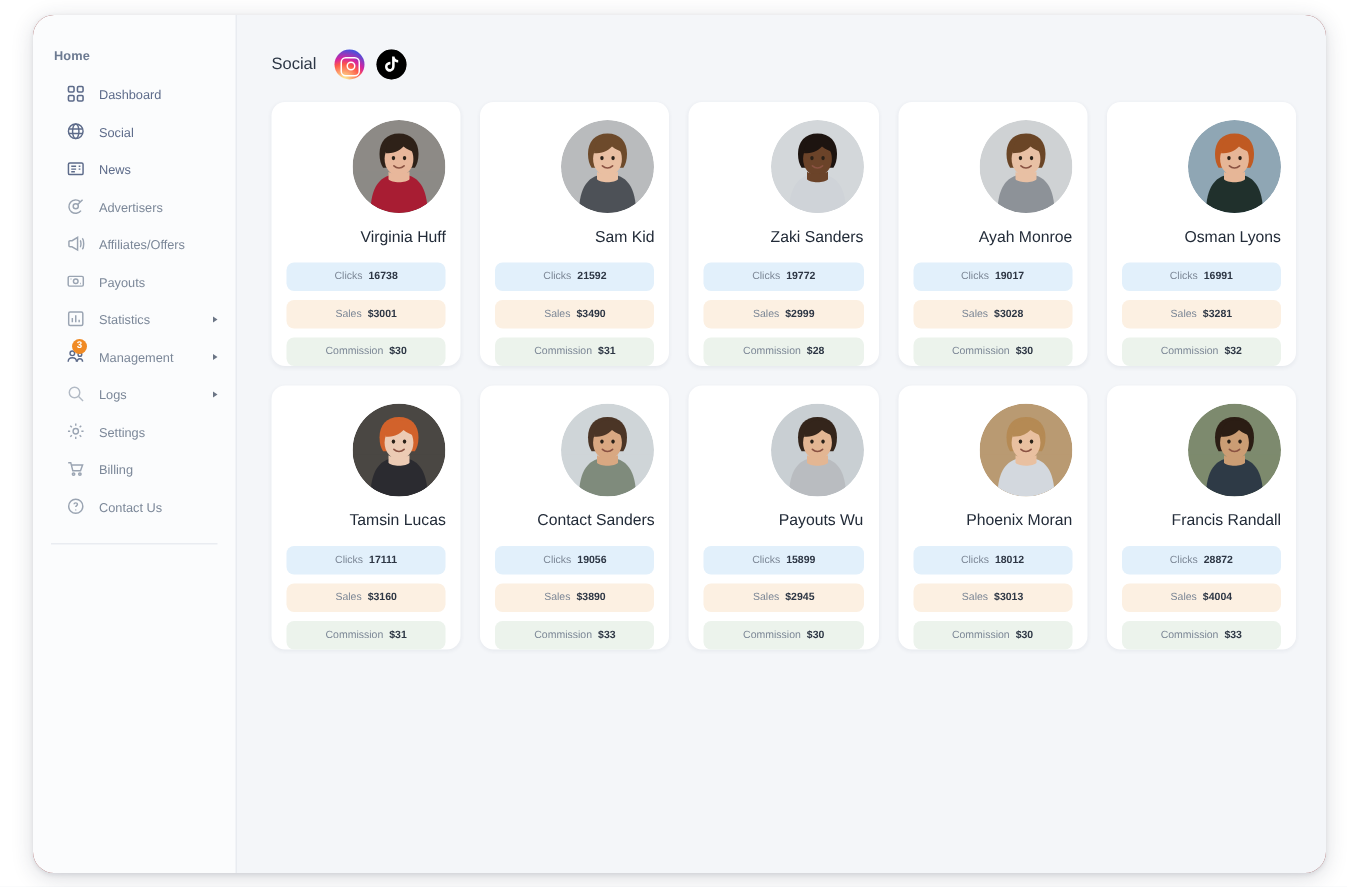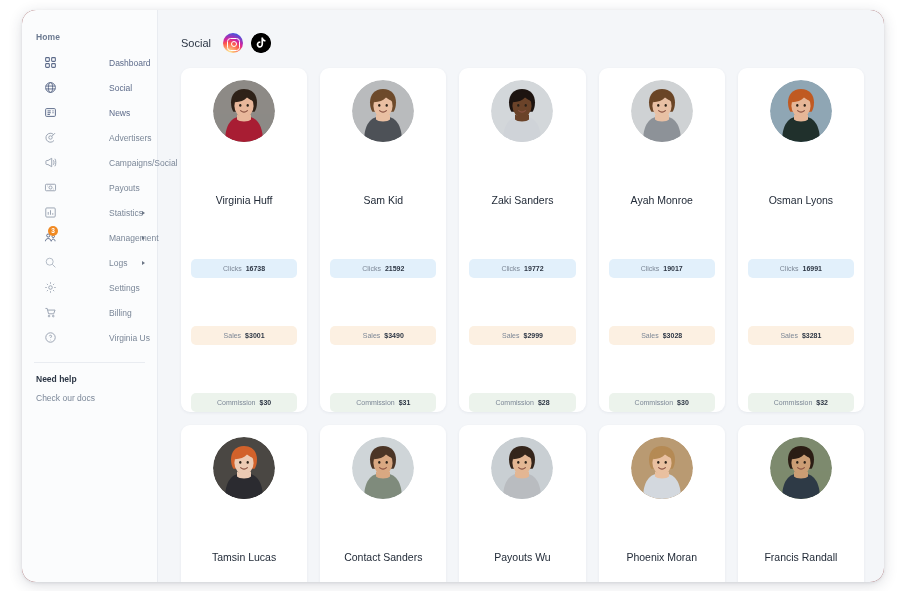--- a/index.html
+++ b/index.html
@@ -57,21 +57,20 @@
     width: 13px; height: 13px;
     margin-right: 9px;
     flex-shrink: 0;
     display: flex; align-items: center; justify-content: center;
     position: relative;
   }
   .nav-item .lbl {
     font-size: 8.5px;
     color: #7b8798;
     white-space: nowrap;
-    margin-left: 43px;
   }
   .nav-item.home-group .lbl { color: #5d6b8a; }
   .nav-item .caret {
     position: absolute;
     right: 12px;
     width: 0; height: 0;
     border-left: 3.5px solid #6b7585;
     border-top: 2.8px solid transparent;
     border-bottom: 2.8px solid transparent;
   }
@@ -154,22 +153,21 @@
     gap: 13px;
   }
 
   .card {
     background: #ffffff;
     border-radius: 9px;
     padding: 12px 10px 0 10px;
     box-shadow: 0 1px 3px rgba(45,55,80,0.07);
     display: flex;
     flex-direction: column;
-    align-items: center;
-    gap: 42px;
+    align-items: flex-end;
   }
 
   .avatar {
     width: 62px; height: 62px;
     border-radius: 50%;
     overflow: hidden;
     position: relative;
     flex-shrink: 0;
   }
   .avatar svg { display: block; width: 62px; height: 62px; }
@@ -248,21 +246,21 @@
           </span>
           <span class="lbl">Advertisers</span>
         </div>
         <div class="nav-item">
           <span class="ico">
             <svg class="icn" viewBox="0 0 16 16" fill="none" stroke="#9aa4b2" stroke-width="1.2">
               <path d="M2.4 6.4v3.2c0 .5.4.9.9.9h1.6l4.6 2.7V2.8L5 5.5H3.3c-.5 0-.9.4-.9.9z"></path>
               <path d="M11.6 5.2c.9.8.9 5 0 5.6M13.4 3.4c1.5 1.5 1.5 7.7 0 9.2"></path>
             </svg>
           </span>
-          <span class="lbl">Campaigns/Social</span>
+          <span class="lbl">Affiliates/Offers</span>
         </div>
         <div class="nav-item">
           <span class="ico">
             <svg class="icn" viewBox="0 0 16 16" fill="none" stroke="#9aa4b2" stroke-width="1.2">
               <rect x="1.8" y="4" width="12.4" height="8" rx="1.1"></rect>
               <circle cx="8" cy="8" r="1.9"></circle>
               <path d="M3.8 6.1h.6M11.6 9.9h.6"></path>
             </svg>
           </span>
           <span class="lbl">Payouts</span>
@@ -320,29 +318,25 @@
           <span class="lbl">Billing</span>
         </div>
         <div class="nav-item">
           <span class="ico">
             <svg class="icn" viewBox="0 0 16 16" fill="none" stroke="#9aa4b2" stroke-width="1.2">
               <circle cx="8" cy="8" r="5.8"></circle>
               <path d="M6.6 6.4c0-1.5 2.8-1.6 2.8 0 0 1-1.4 1.1-1.4 2.2"></path>
               <circle cx="8" cy="11" r=".55" fill="#9aa4b2" stroke="none"></circle>
             </svg>
           </span>
-          <span class="lbl">Virginia Us</span>
+          <span class="lbl">Contact Us</span>
         </div>
       </div>
 
     <div class="help-divider"></div>
-    <div class="help-block">
-      <div class="help-title">Need help</div>
-      <div class="help-link">Check our docs</div>
-    </div>
   </aside>
 
   <main class="main">
 
     <div class="topbar">
       <div class="topbar-title">Social</div>
       <div class="soc-icons">
         <div class="soc-icon ig"></div>
         <svg class="soc-icon tt" viewBox="0 0 20 20">
           <circle cx="10" cy="10" r="10" fill="#000"></circle>

